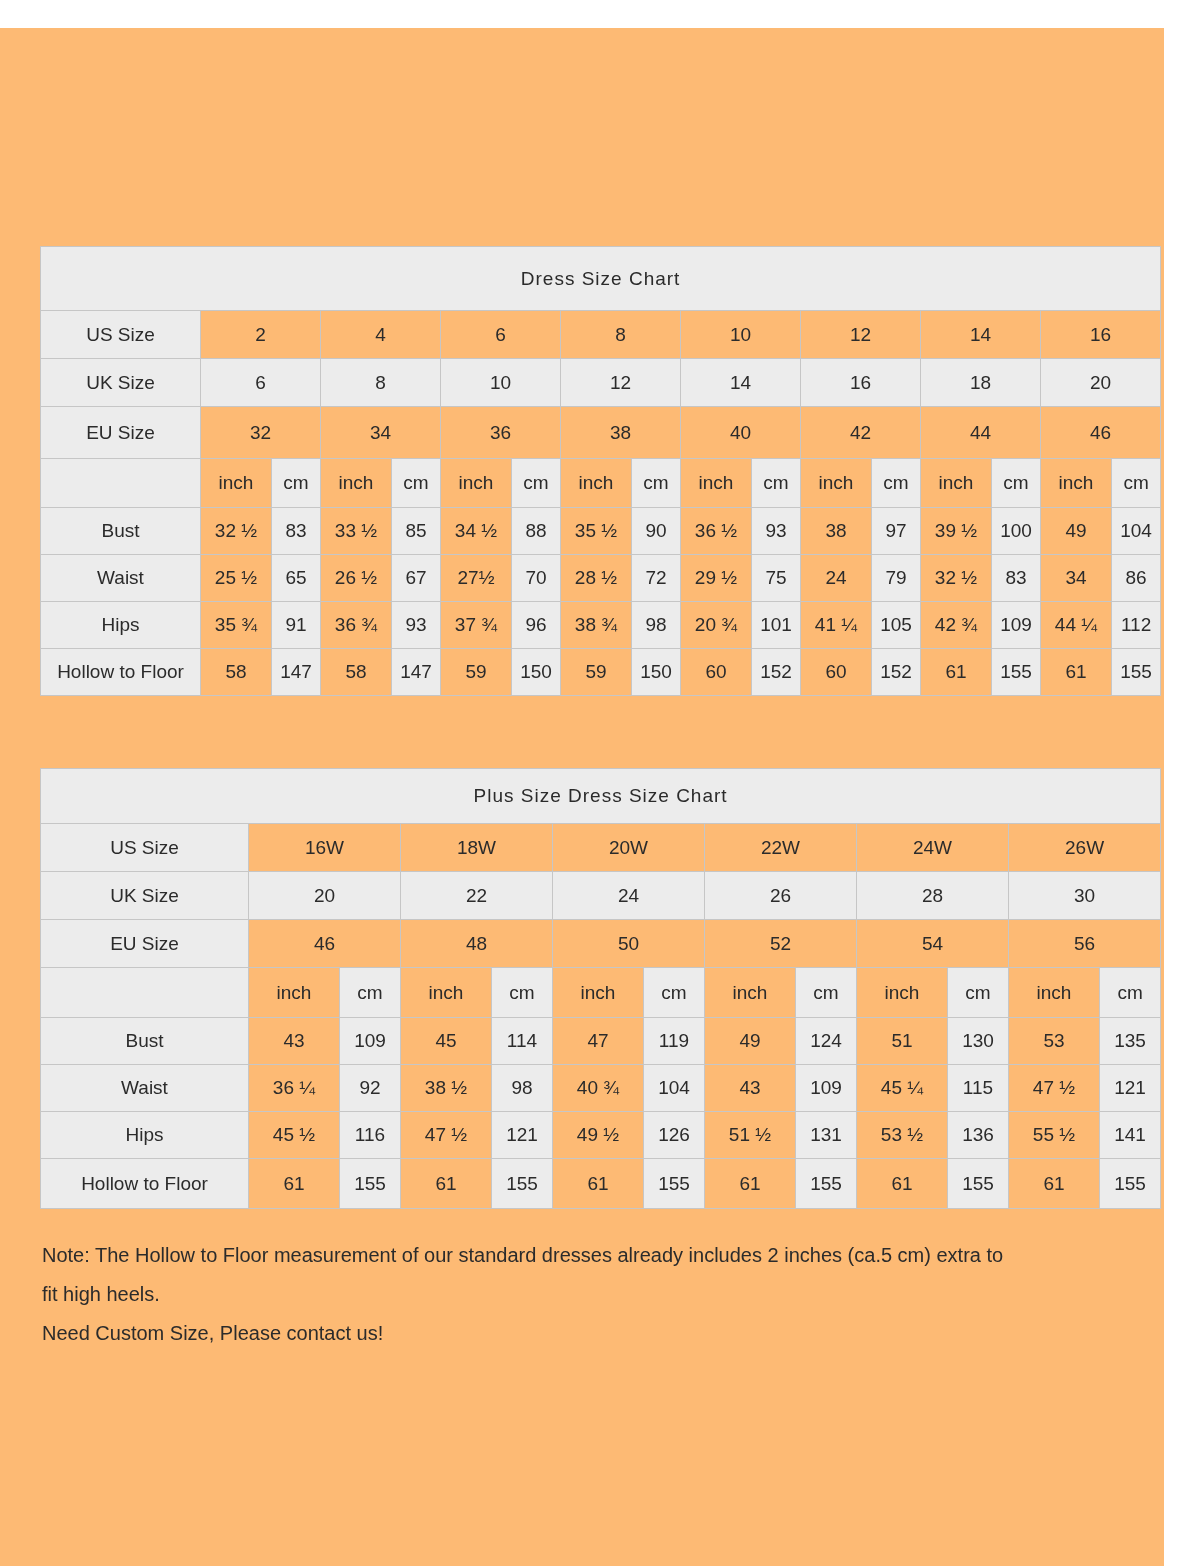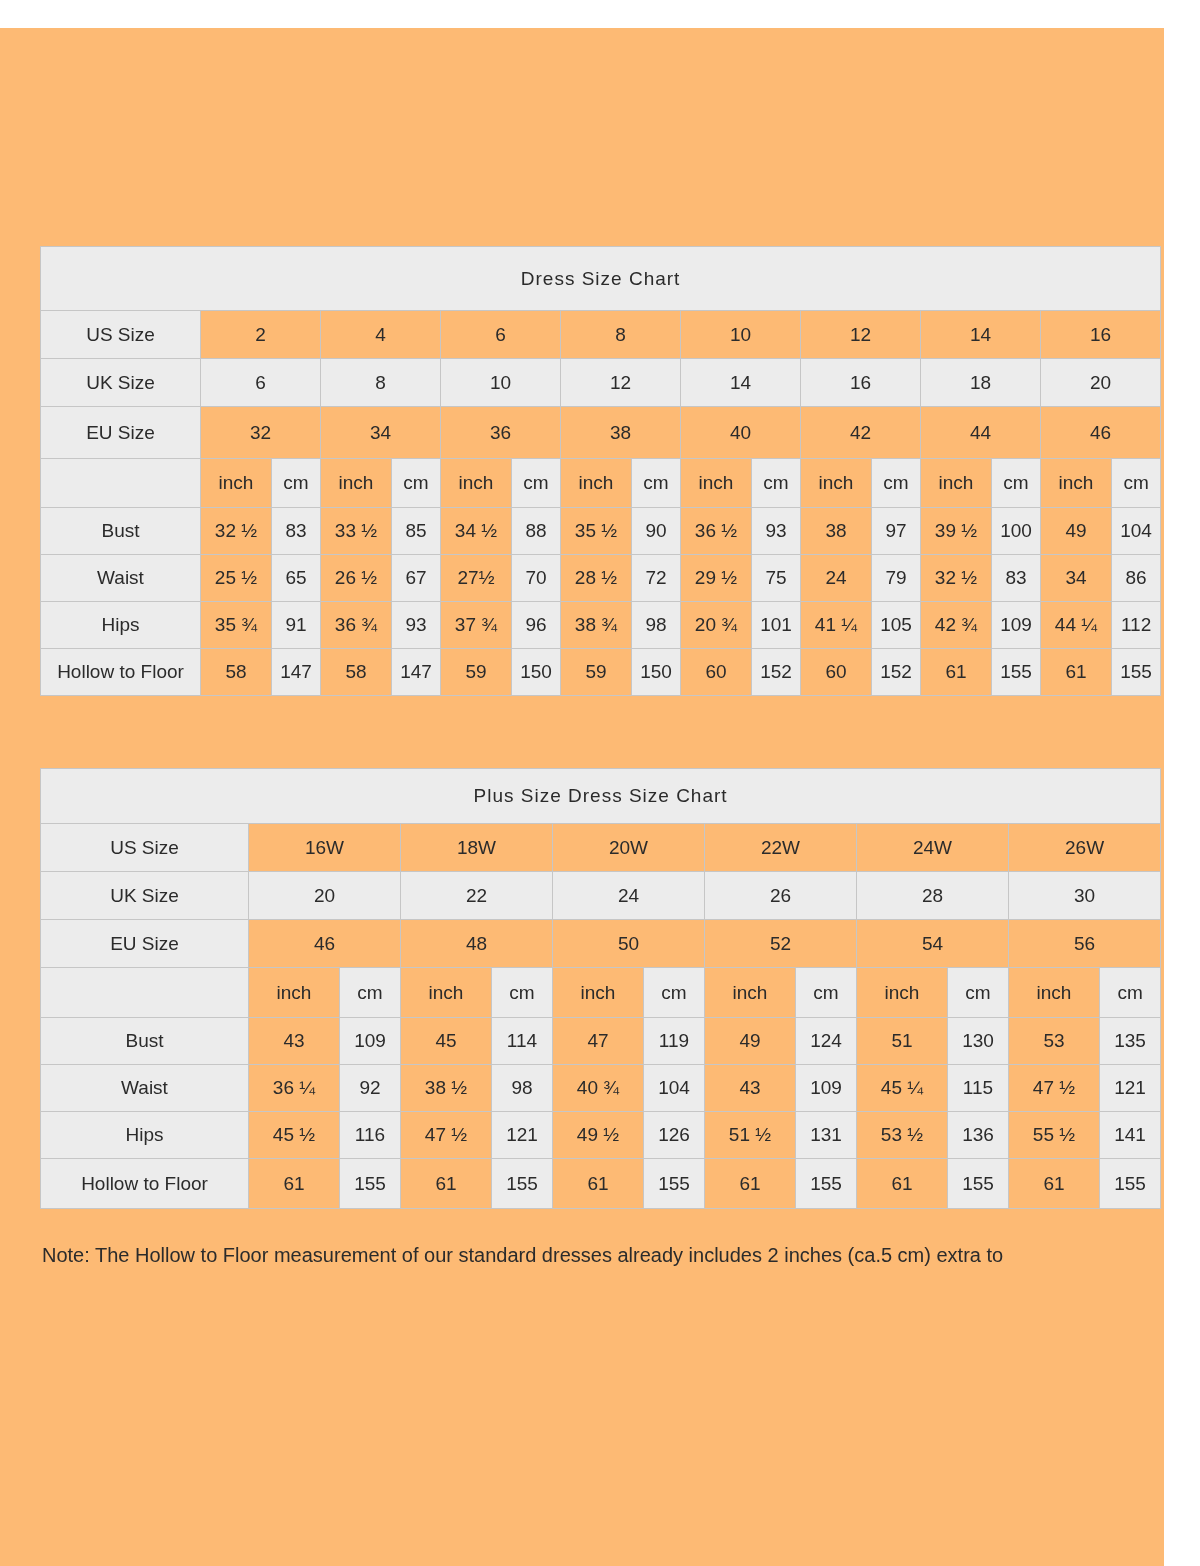--- a/index.html
+++ b/index.html
@@ -335,15 +335,17 @@
       <td>61</td>
       <td class="sh">155</td>
       <td>61</td>
       <td class="sh">155</td>
     </tr>
   </tbody>
     </table>
 
   <div class="note">
     <p>Note: The Hollow to Floor measurement of our standard dresses already includes 2 inches (ca.5 cm) extra to</p>
+    <p>fit high heels.</p>
+    <p>Need Custom Size, Please contact us!</p>
   </div>
 
 </div>
 
 </body></html>

